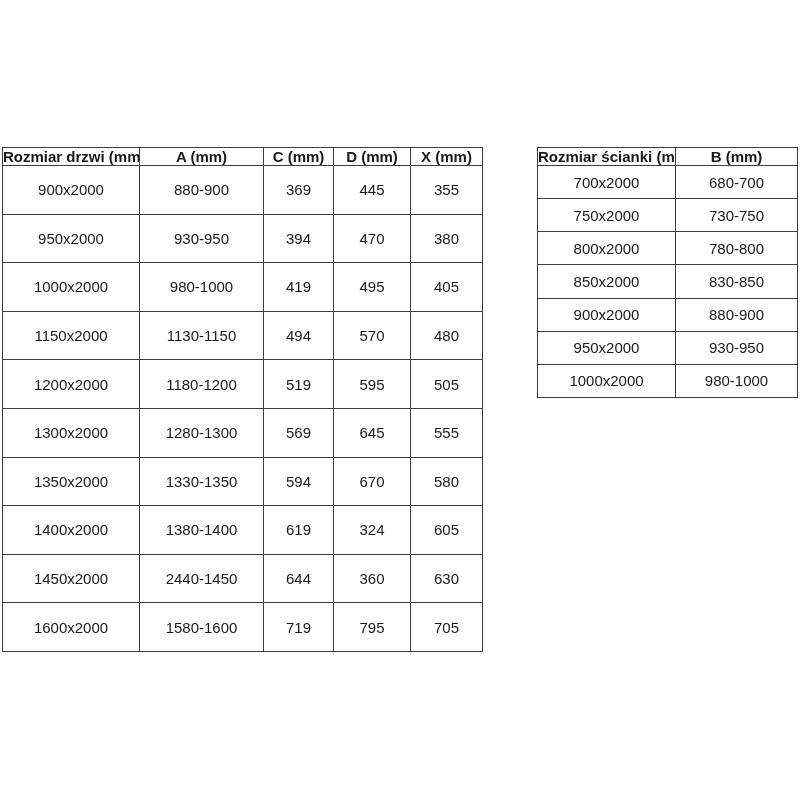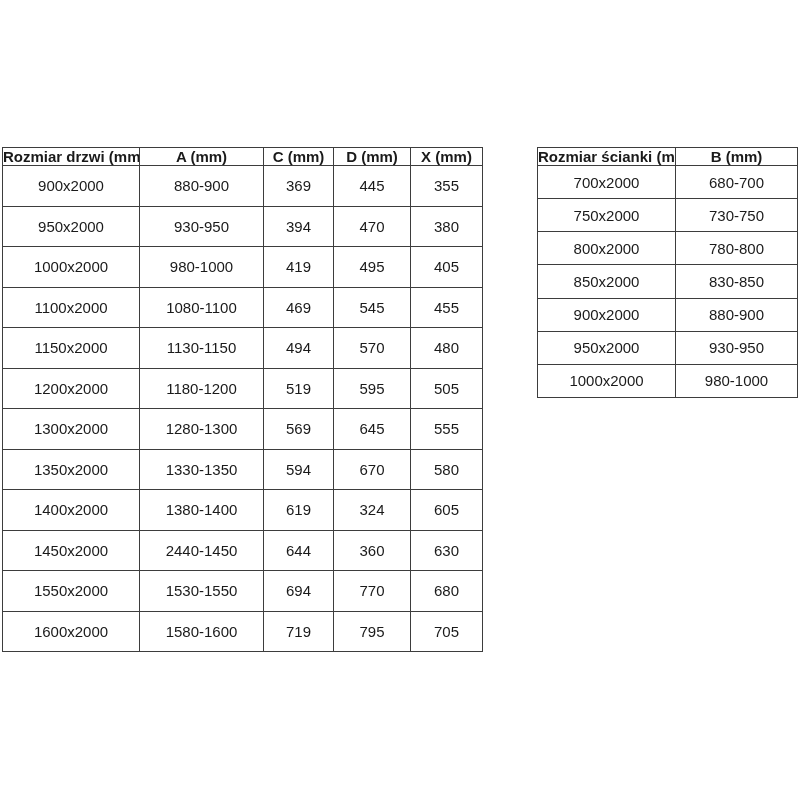--- a/index.html
+++ b/index.html
@@ -88,27 +88,20 @@
           <td>380</td>
         </tr>
         <tr>
           <td>1000x2000</td>
           <td>980-1000</td>
           <td>419</td>
           <td>495</td>
           <td>405</td>
         </tr>
         <tr>
-          <td>1100x2000</td>
-          <td>1080-1100</td>
-          <td>469</td>
-          <td>545</td>
-          <td>455</td>
-        </tr>
-        <tr>
           <td>1150x2000</td>
           <td>1130-1150</td>
           <td>494</td>
           <td>570</td>
           <td>480</td>
         </tr>
         <tr>
           <td>1200x2000</td>
           <td>1180-1200</td>
           <td>519</td>
@@ -135,27 +128,20 @@
           <td>619</td>
           <td>324</td>
           <td>605</td>
         </tr>
         <tr>
           <td>1450x2000</td>
           <td>2440-1450</td>
           <td>644</td>
           <td>360</td>
           <td>630</td>
-        </tr>
-        <tr>
-          <td>1550x2000</td>
-          <td>1530-1550</td>
-          <td>694</td>
-          <td>770</td>
-          <td>680</td>
         </tr>
         <tr>
           <td>1600x2000</td>
           <td>1580-1600</td>
           <td>719</td>
           <td>795</td>
           <td>705</td>
         </tr>
       </tbody>
     </table>

